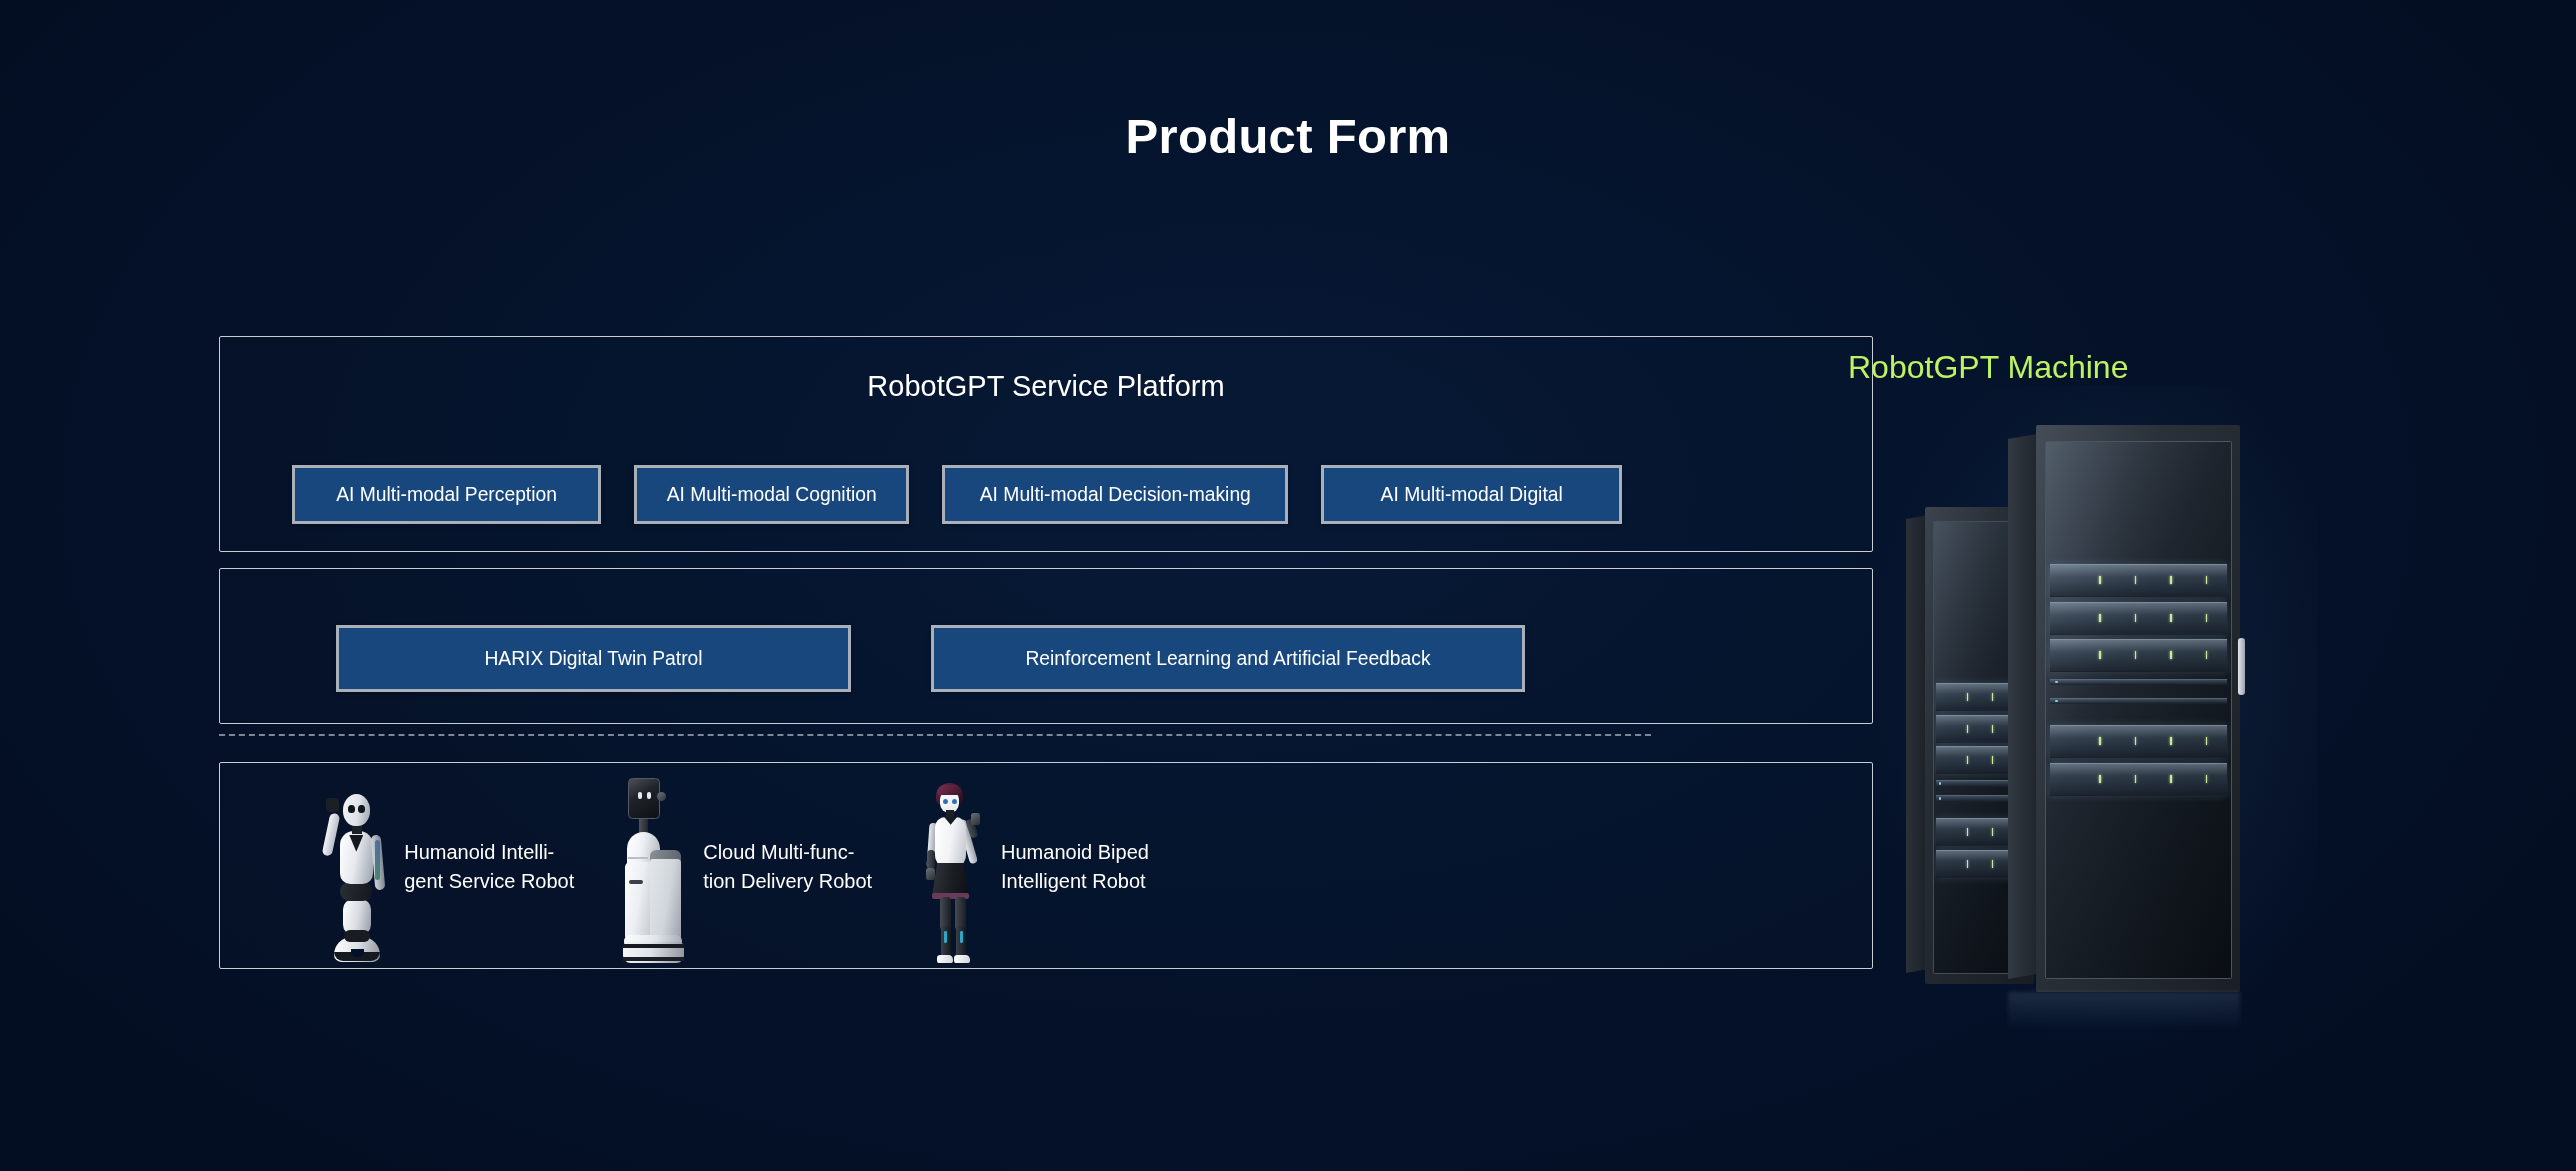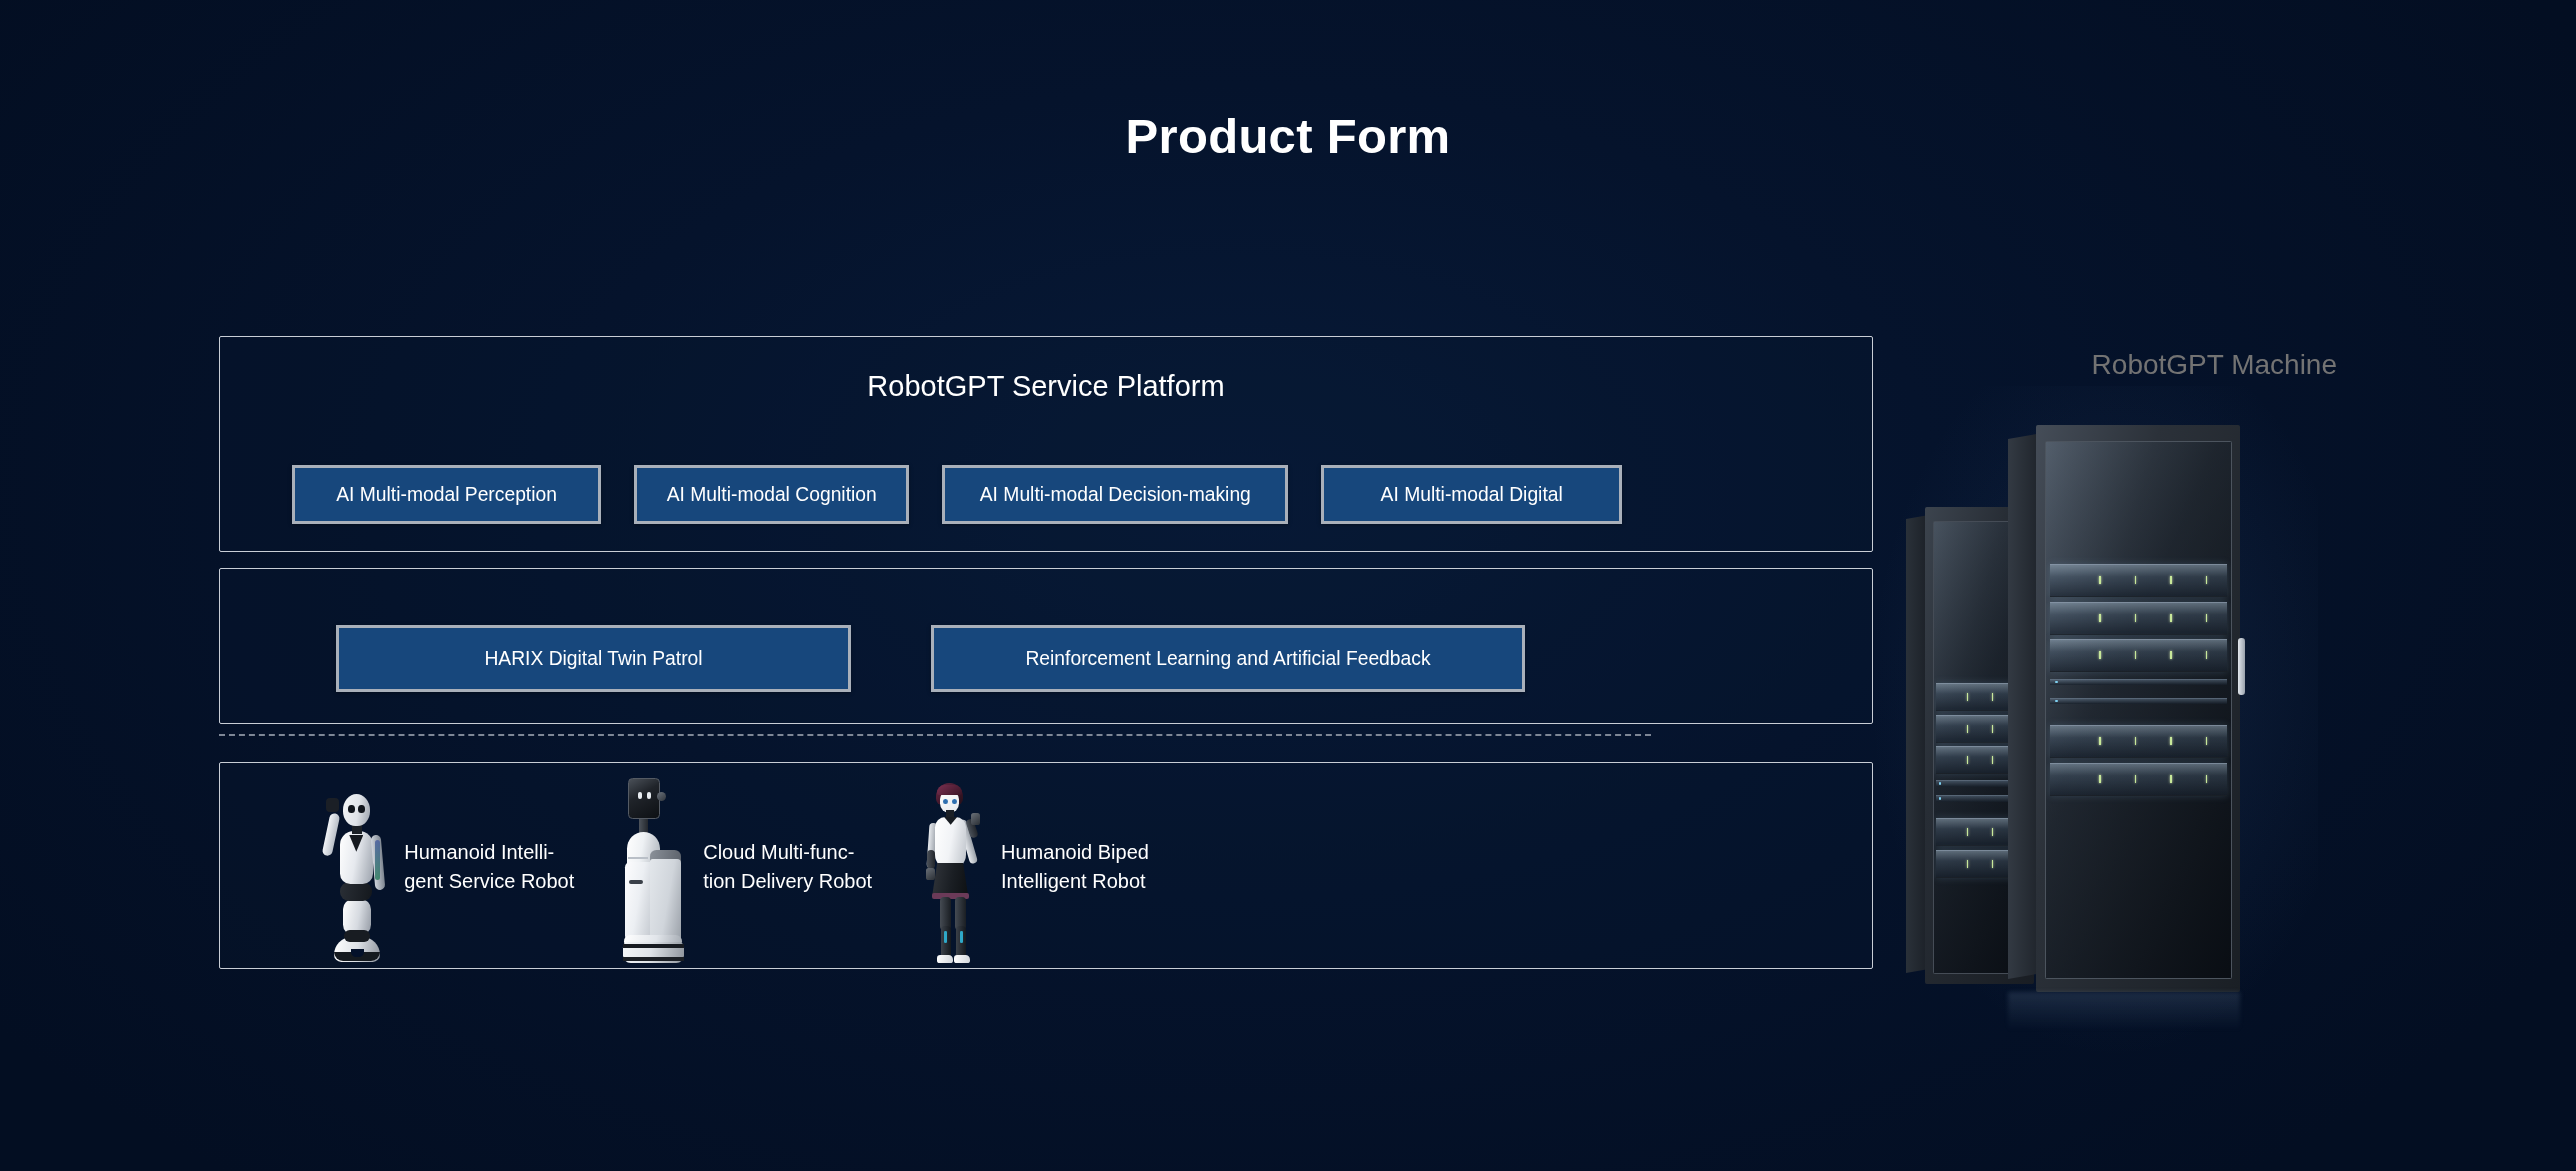--- a/index.html
+++ b/index.html
@@ -485,23 +485,23 @@
     position: absolute;
     left: 1848px;
     top: 335px;
     width: 489px;
     height: 708px;
   }
   .machine-title {
     position: absolute;
     left: 0; top: 14px;
     width: 489px;
-    text-align: right;
-    color: #737373;
-    font-size: 28px;
+    text-align: left;
+    color: #bef264;
+    font-size: 32px;
   }
   .rack-stage {
     position: absolute;
     left: 58px; top: 90px;
     width: 374px; height: 599px;
   }
 
   
   .rack-back {
     position: absolute;

